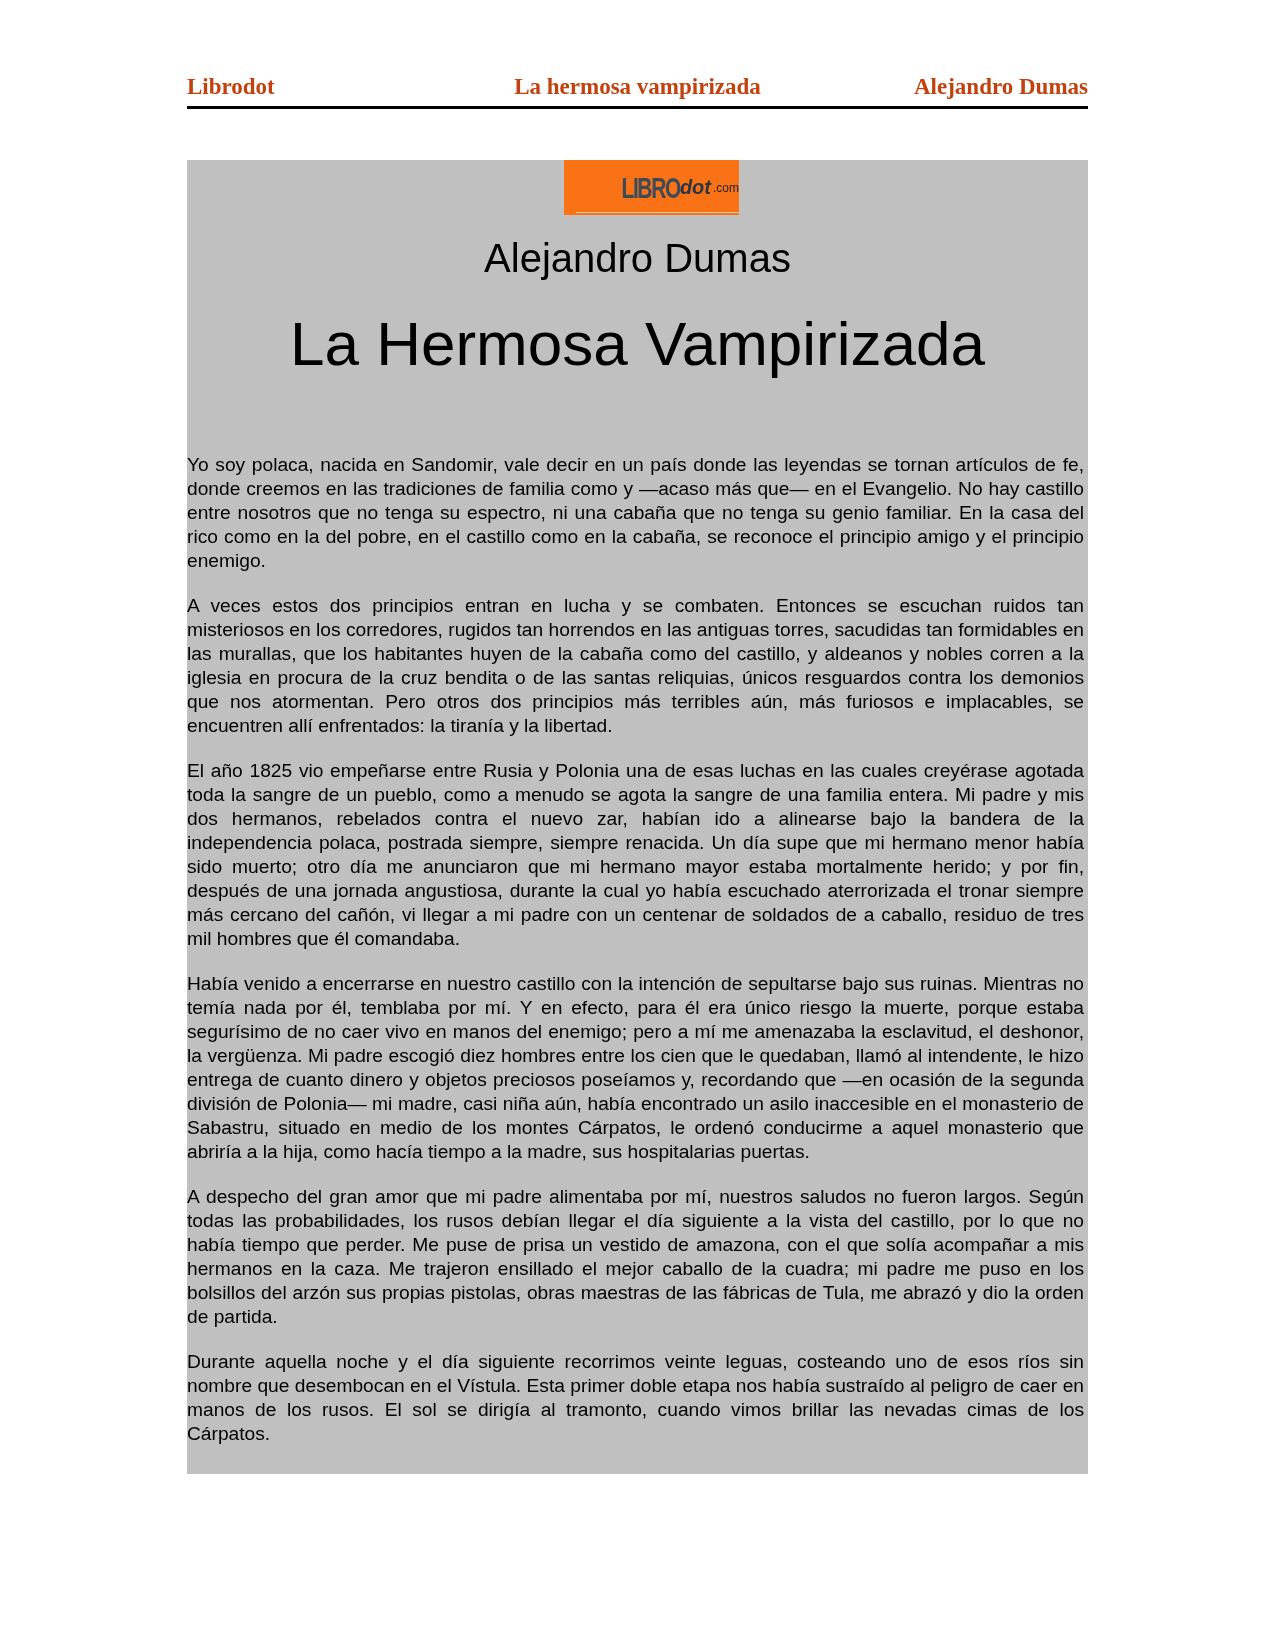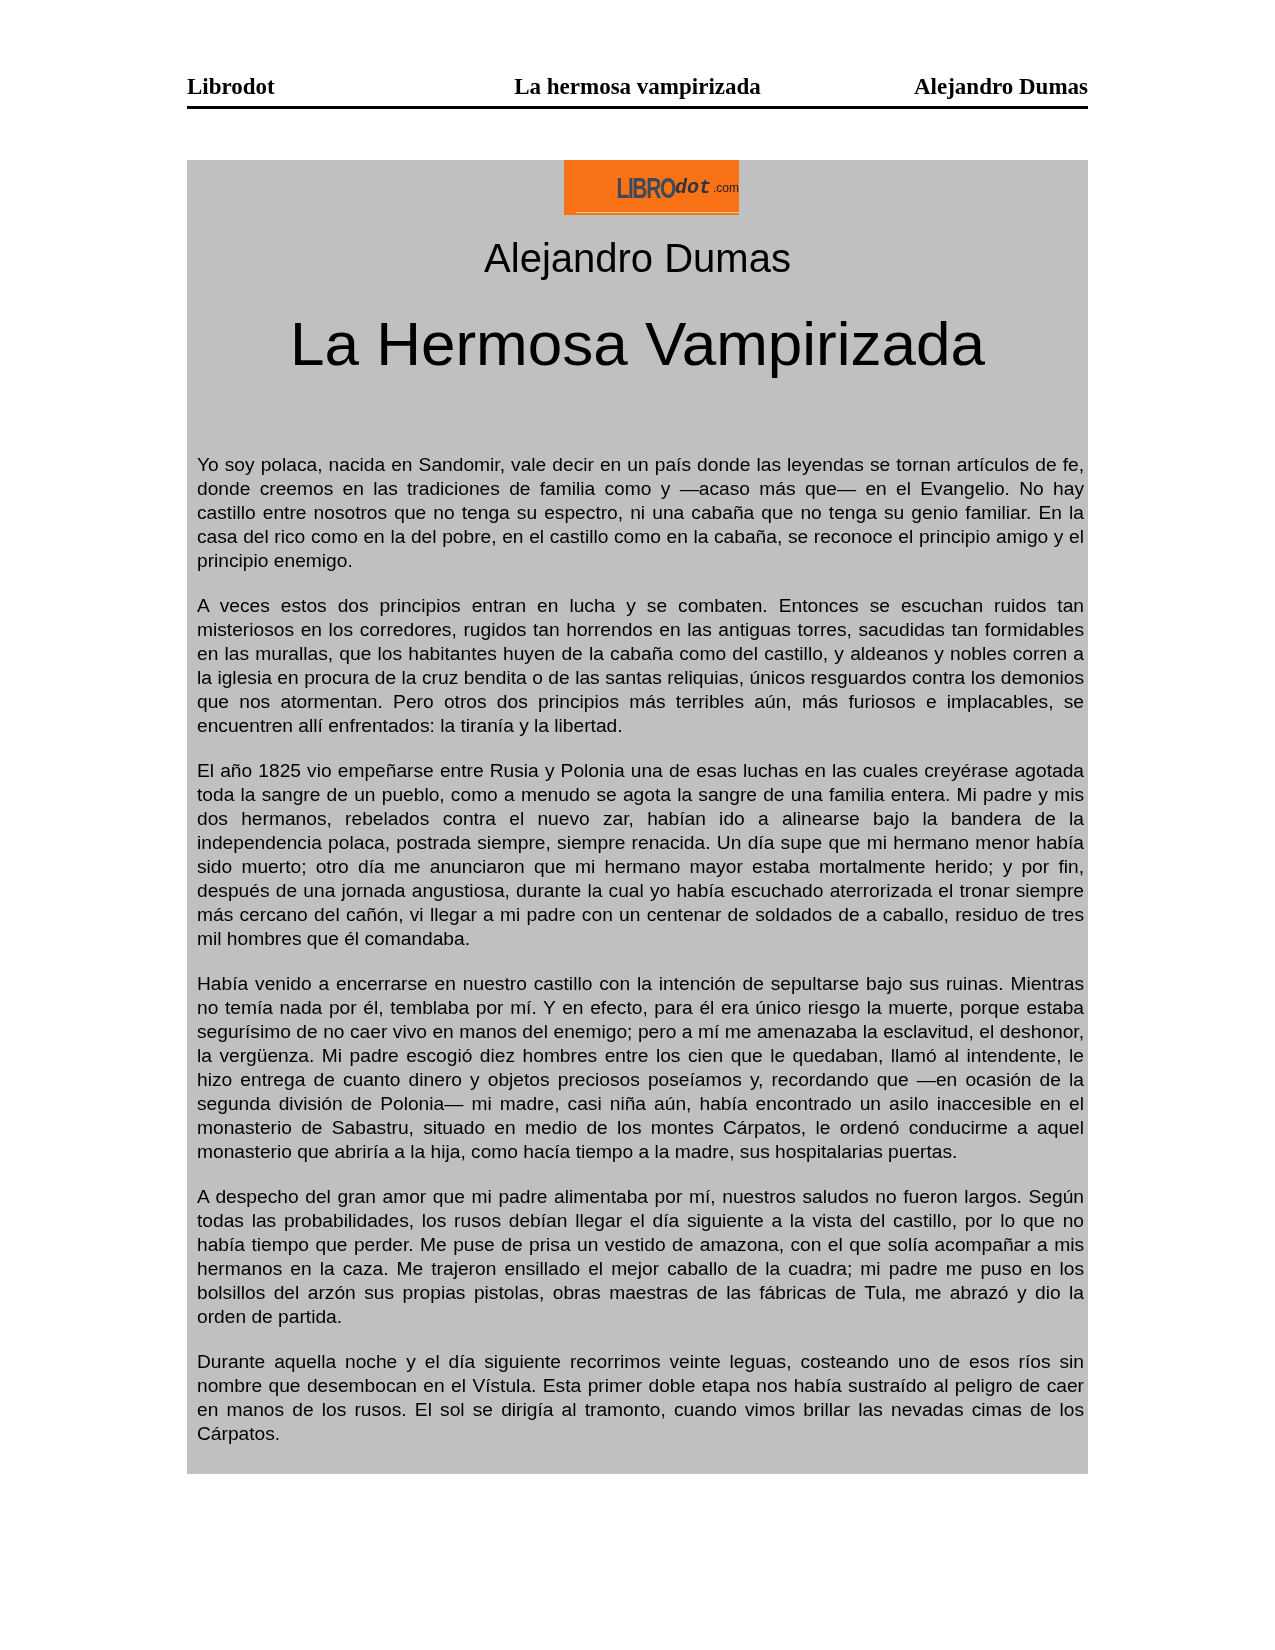--- a/index.html
+++ b/index.html
@@ -1,20 +1,20 @@
 <!DOCTYPE html>
 <html><head>
 <meta charset="utf-8">
 <style>
   html, body { margin: 0; padding: 0; background: #ffffff; }
   body { width: 1275px; height: 1650px; position: relative; overflow: hidden; }
   .header {
     position: absolute; left: 187px; top: 72px; width: 901px; height: 34px;
     border-bottom: 3px solid #000;
-    font-family: "Liberation Serif", serif; font-weight: bold; font-size: 23px; color: #000000;
+    font-family: "Liberation Serif", serif; font-weight: bold; font-size: 23px; color: #c2410c;
   }
   .header span { position: absolute; top: 2px; white-space: nowrap; }
   .h-left { left: 0; }
   .h-center { left: 0; right: 0; text-align: center; }
   .h-right { right: 0; }
   .page-block {
     position: absolute; left: 187px; top: 160px; width: 901px; height: 1314px;
     background: #c0c0c0;
   }
   .logo {
@@ -22,38 +22,38 @@
     background: #f97316;
     font-family: "Liberation Sans", sans-serif;
     display: flex; align-items: center; justify-content: flex-end; padding-left: 28px;
   }
   .logo-libro {
     font-family: "Liberation Sans Narrow", "Liberation Sans", sans-serif;
     font-weight: bold; font-size: 30px; color: #3c4a5a; letter-spacing: -2px;
     transform: scaleX(0.7); display: inline-block; margin-right: -12px;
   }
   .logo-dot {
-    font-family: Liberation Mono, monospace; font-style: italic; font-weight: bold;
+    font-family: Liberation Sans, sans-serif; font-style: italic; font-weight: bold;
     font-size: 20px; color: #2c3540;
   }
   .logo-com { font-size: 12px; color: #222; margin-left: 2px; }
   .logo-line { position: absolute; left: 12px; right: 0; bottom: 2px; height: 1px; background: #d8d0b0; }
   .author {
     position: absolute; left: 0; right: 0; top: 76px; text-align: center;
     font-family: "Liberation Sans", sans-serif; font-size: 40px; color: #000;
   }
   .title {
     position: absolute; left: 0; right: 0; top: 148px; text-align: center;
     font-family: "Liberation Sans", sans-serif; font-size: 62px; color: #000;
   }
   .body-text {
     position: absolute; left: 0; top: 293px; width: 901px;
     font-family: "Liberation Sans", sans-serif; font-size: 19.2px; line-height: 24px; color: #000;
   }
-  .body-text p { margin: 0 4px 21px 0; text-align: justify; padding-left: 10px; }
+  .body-text p { margin: 0 4px 21px 0; text-align: justify; }
 </style>
 </head>
 <body>
 
 <div class="header">
   <span class="h-left">Librodot</span>
   <span class="h-center">La hermosa vampirizada</span>
   <span class="h-right">Alejandro Dumas</span>
 </div>
 

